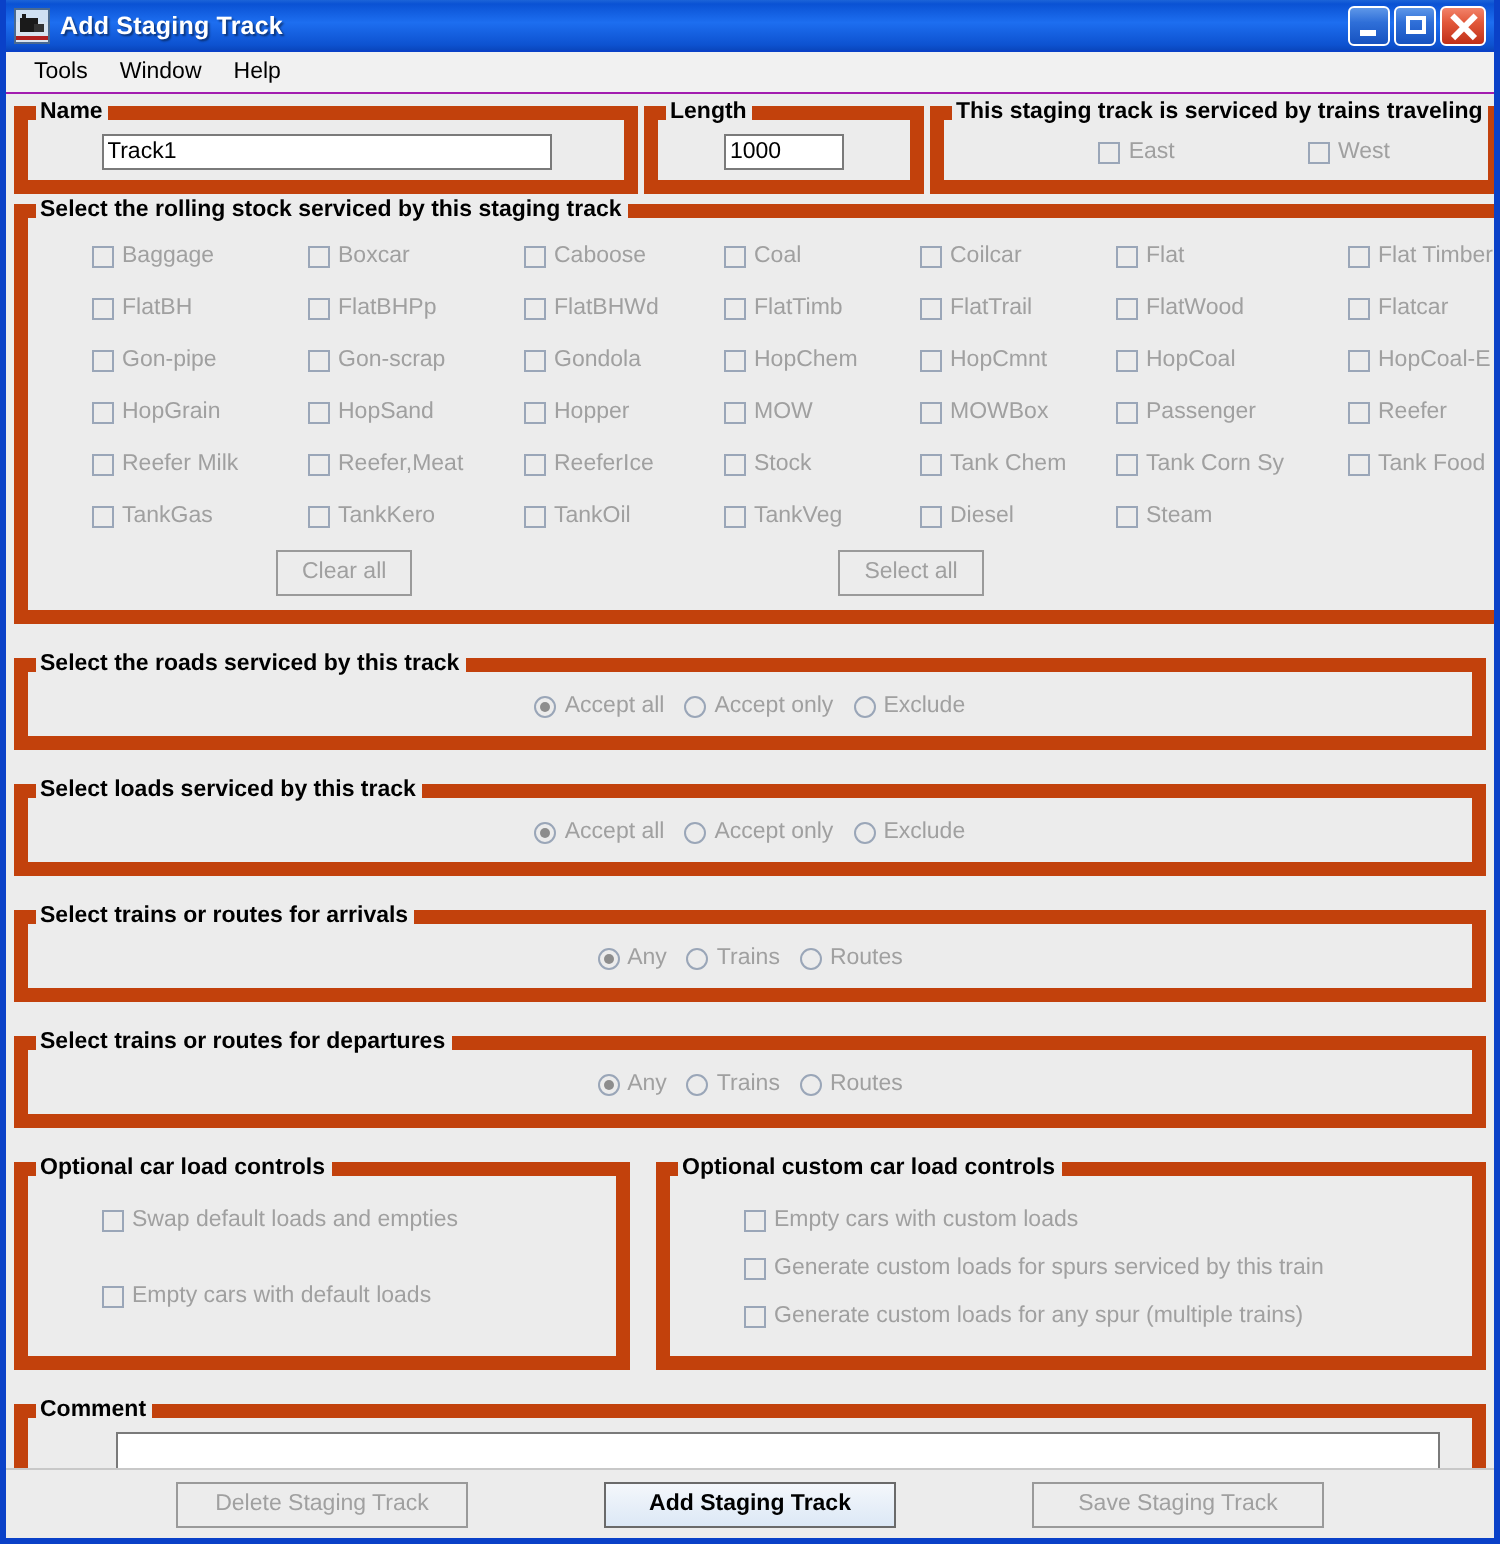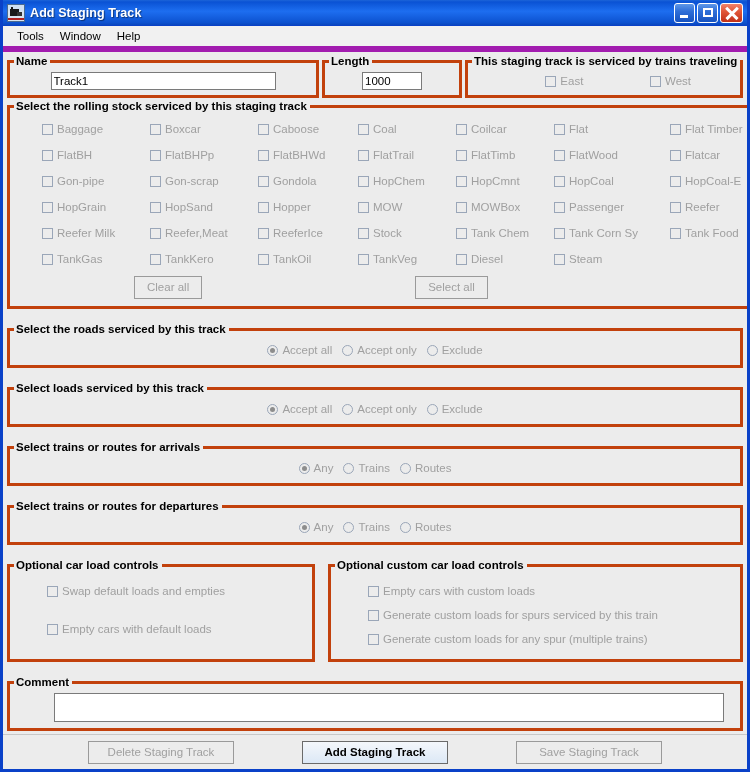--- a/index.html
+++ b/index.html
@@ -78,40 +78,40 @@
     position: absolute; left: 3px; top: 8px;
     width: 16px; height: 2.5px; background: #fff;
   }
   .win-btn .x1 { transform: rotate(45deg); }
   .win-btn .x2 { transform: rotate(-45deg); }
 
   
   .menubar {
     height: 20px;
     background: #f1f1f1;
-    border-bottom: 6px solid #a21caf;
+    border-bottom: 1px solid #a21caf;
     display: flex; align-items: center;
     padding-left: 6px;
     flex: none;
     font-size: 11.5px;
     color: #000;
   }
   .menu-item { padding: 2px 8px; cursor: default; }
 
   
   .content {
     flex: 1;
     background: #ececec;
     padding: 3px 4px 0 4px;
     box-sizing: border-box;
     display: flex; flex-direction: column;
     overflow: hidden;
   }
   fieldset.panel {
-    border: 3px solid #c2410c;
+    border: 7px solid #c2410c;
     margin: 0 0 14px 0;
     padding: 0;
     background: #ececec;
     position: relative;
     box-sizing: border-box;
   }
   fieldset.panel > legend {
     font-size: 11.5px; font-weight: bold; color: #000;
     padding: 0 3px 0 2px; margin-left: 4px;
     white-space: nowrap;
@@ -341,25 +341,25 @@
             <label class="cb">
               <span class="box"></span>
               <span>FlatBHPp</span>
             </label>
             <label class="cb">
               <span class="box"></span>
               <span>FlatBHWd</span>
             </label>
             <label class="cb">
               <span class="box"></span>
+              <span>FlatTimb</span>
+            </label>
+            <label class="cb">
+              <span class="box"></span>
               <span>FlatTrail</span>
-            </label>
-            <label class="cb">
-              <span class="box"></span>
-              <span>FlatTimb</span>
             </label>
             <label class="cb">
               <span class="box"></span>
               <span>FlatWood</span>
             </label>
             <label class="cb">
               <span class="box"></span>
               <span>Flatcar</span>
             </label>
             <label class="cb">

